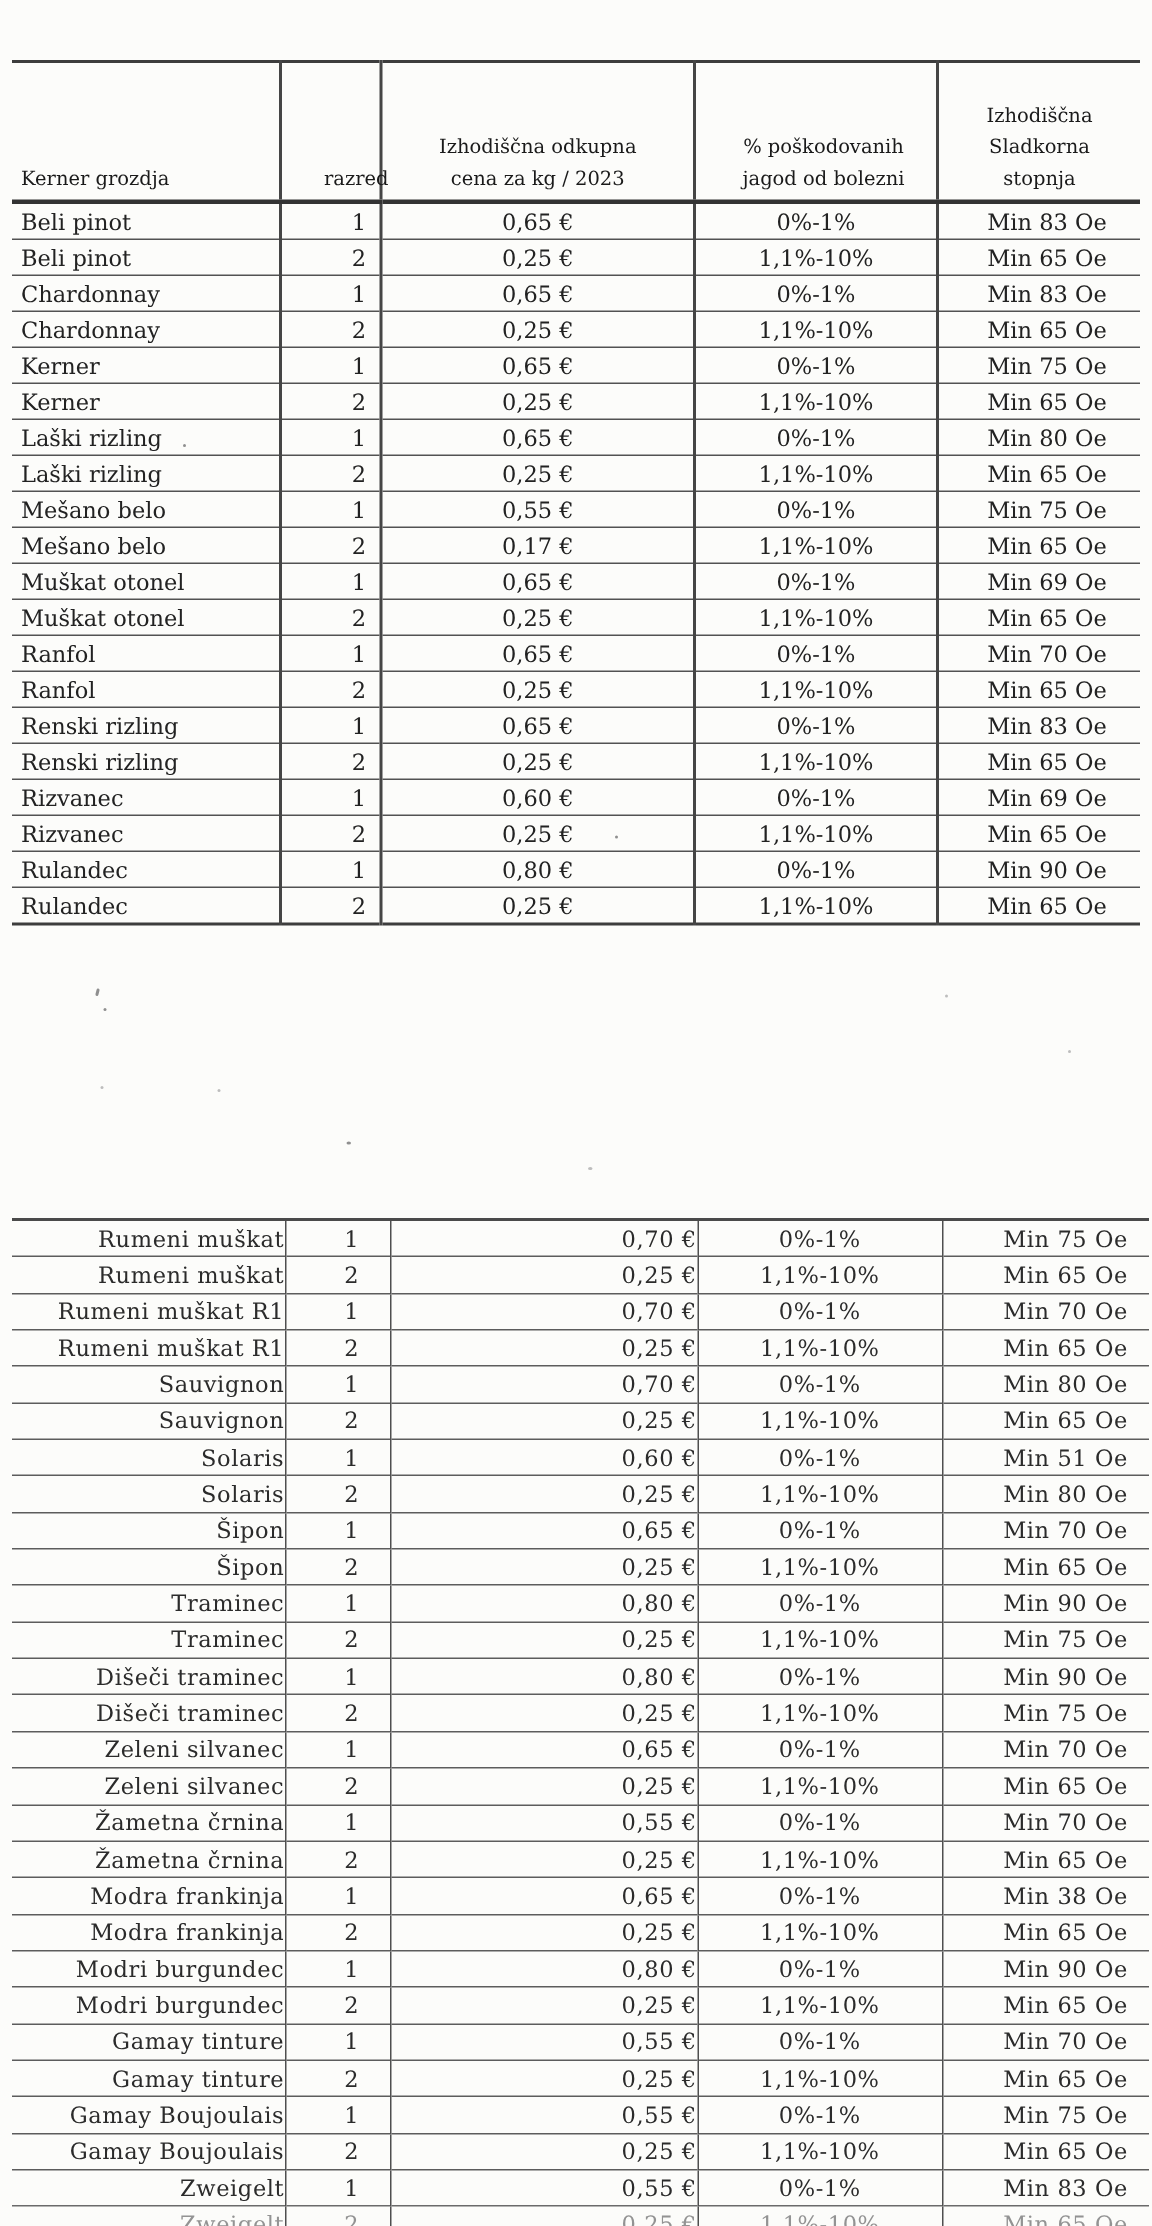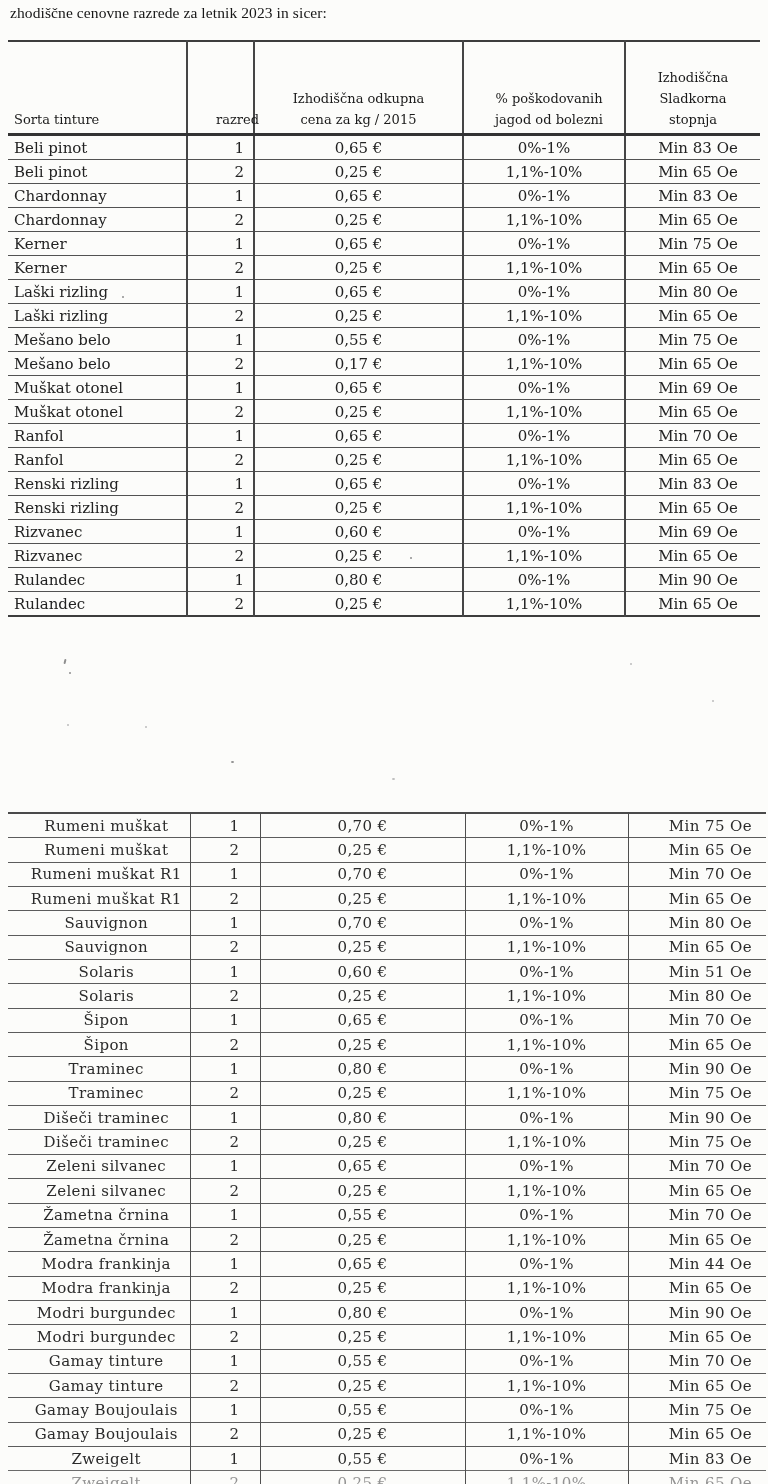--- a/index.html
+++ b/index.html
@@ -71,23 +71,23 @@
     border-top: 2px solid #4a4a4a;
   }
   .t2 td {
     height: 23.35px;
     font-size: 15px;
     letter-spacing: 0.4px;
     padding: 0;
     border-top: 1px solid #5c5c5c;
     color: #2b2b2b;
   }
-  .t2 td.c0 { border-right: 1.5px solid #4f4f4f; text-align: center; padding-left: 15px; }
+  .t2 td.c0 { border-right: 1.5px solid #4f4f4f; text-align: right; padding-left: 15px; }
   .t2 td.c1 { border-right: 1.5px solid #4f4f4f; text-align: right; padding-right: 20px; }
-  .t2 td.c2 { border-right: 1.5px solid #4f4f4f; text-align: center; }
+  .t2 td.c2 { border-right: 1.5px solid #4f4f4f; text-align: right; }
   .t2 td.c3 { border-right: 1.5px solid #4f4f4f; text-align: center; }
   .t2 td.c4 { text-align: right; padding-right: 14px; }
   
   .t2 tr:last-child td { color: #939393; border-top-color: #6a6a6a; }
 
   
   .speck {
     position: absolute;
     background: #8f8f8f;
     border-radius: 50%;
@@ -95,36 +95,35 @@
   .speck.s-comma { width: 2px; height: 5px; border-radius: 1px; transform: rotate(14deg); }
   .speck.s-dot2 { width: 2px; height: 2px; }
   .speck.s-dot3 { width: 3px; height: 2px; }
   .speck.faint { background: #bdbdbd; }
 </style>
 </head>
 <body>
 
 <div class="page">
 
-  <p class="intro">zhodiščne cenovne razrede za letnik 2023 in sicer:</p>
 
   <table class="t1">
     <colgroup>
       <col style="width:179px">
         <col style="width:67px">
         <col style="width:209px">
         <col style="width:162px">
         <col style="width:135px">
     </colgroup>
     <thead>
       <tr>
-        <th class="c0">Sorta tinture</th>
+        <th class="c0">Kerner grozdja</th>
         <th class="c1">razred</th>
         <th class="c2">Izhodiščna odkupna
-cena za kg / 2015</th>
+cena za kg / 2023</th>
         <th class="c3">% poškodovanih
 jagod od bolezni</th>
         <th class="c4">Izhodiščna
 Sladkorna
 stopnja</th>
       </tr>
     </thead>
     <tbody>
         <tr>
           <td class="c0">Beli pinot</td>
@@ -413,21 +412,21 @@
           <td class="c1">2</td>
           <td class="c2">0,25 €</td>
           <td class="c3">1,1%-10%</td>
           <td class="c4">Min 65 Oe</td>
         </tr>
         <tr>
           <td class="c0">Modra frankinja</td>
           <td class="c1">1</td>
           <td class="c2">0,65 €</td>
           <td class="c3">0%-1%</td>
-          <td class="c4">Min 44 Oe</td>
+          <td class="c4">Min 38 Oe</td>
         </tr>
         <tr>
           <td class="c0">Modra frankinja</td>
           <td class="c1">2</td>
           <td class="c2">0,25 €</td>
           <td class="c3">1,1%-10%</td>
           <td class="c4">Min 65 Oe</td>
         </tr>
         <tr>
           <td class="c0">Modri burgundec</td>

